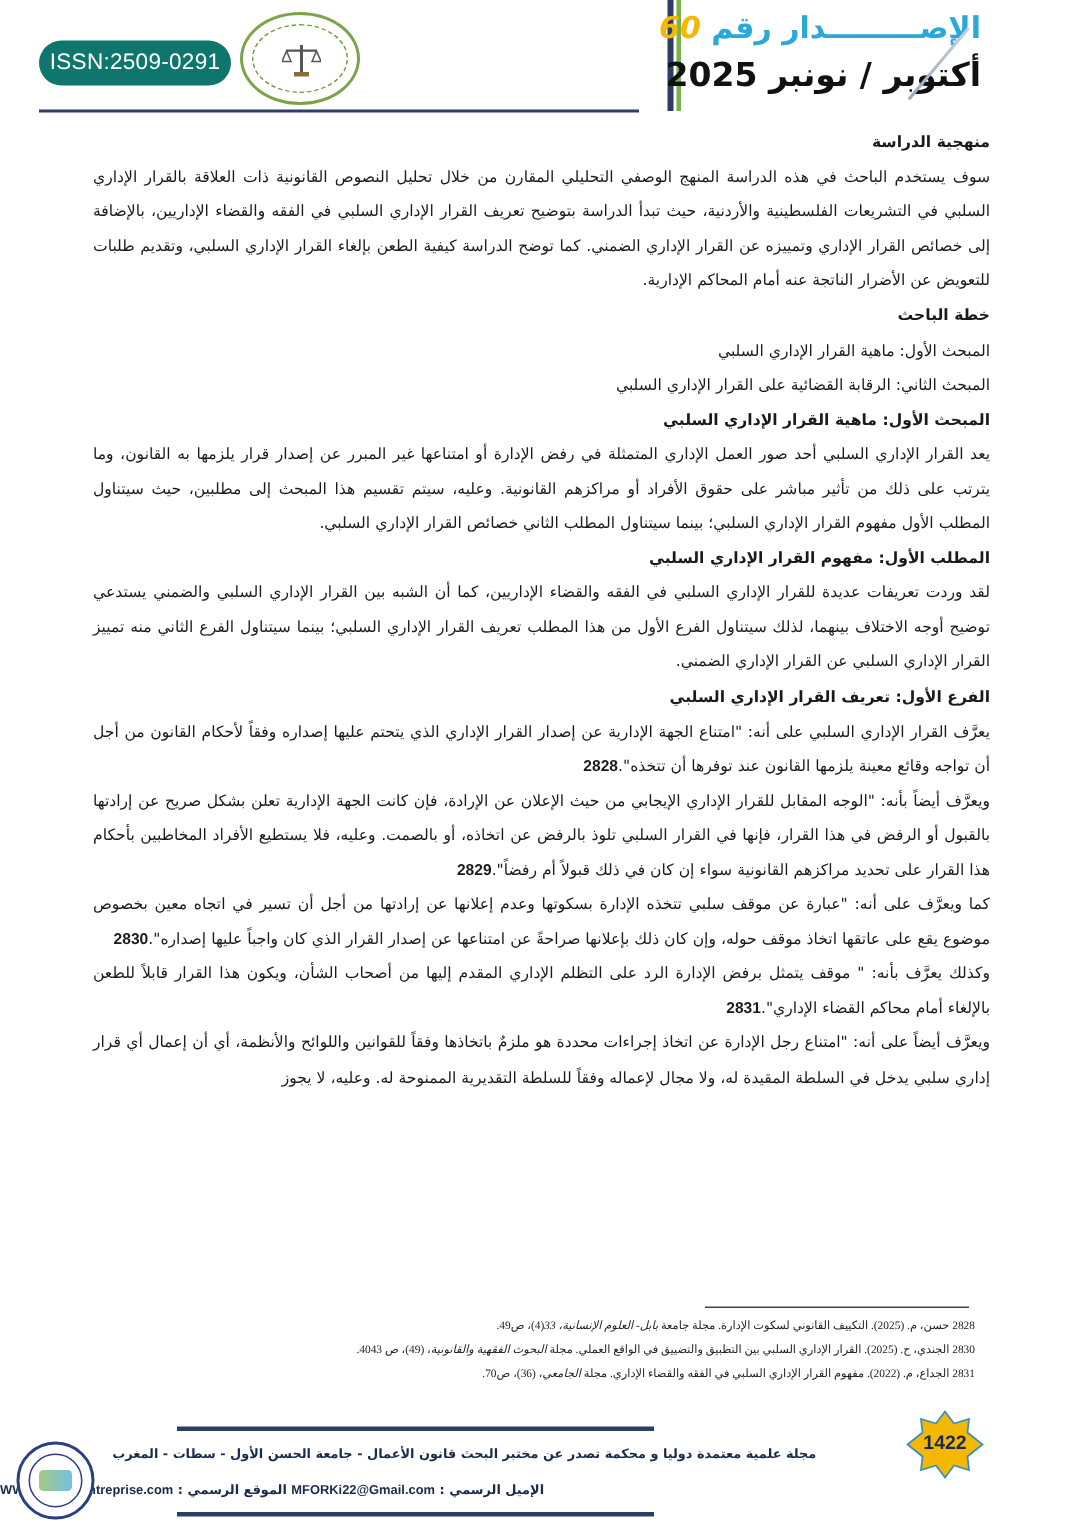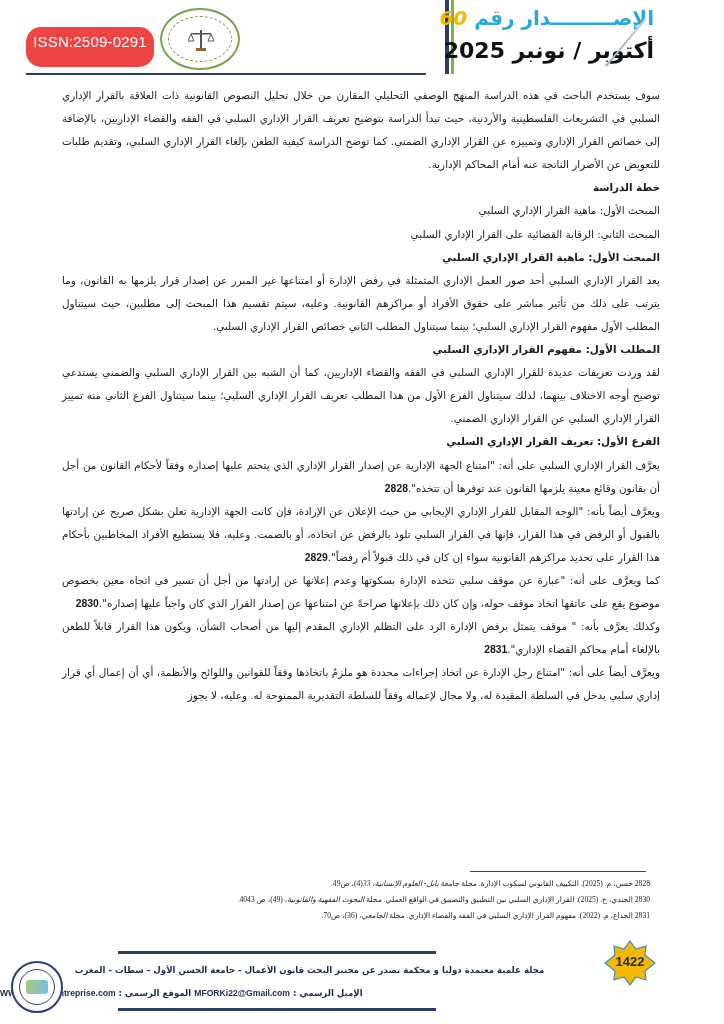--- a/index.html
+++ b/index.html
@@ -1,21 +1,21 @@
 <!DOCTYPE html>
 <html><head>
 <meta charset="utf-8">
 <style>
   * { box-sizing: border-box; margin: 0; padding: 0; }
   html, body { width: 724px; height: 1024px; background: #ffffff; overflow: hidden; }
   body { position: relative; font-family: "DejaVu Sans", sans-serif; color: #1a1a1a; }
 
   
   .header { position: absolute; left: 0; top: 0; width: 724px; height: 78px; }
-  .issn-pill { position: absolute; left: 26px; top: 27px; width: 128px; height: 40px; background: #ef4444; border-radius: 15px; color: #fff; font-family: "Liberation Sans", sans-serif; font-size: 15px; line-height: 30px; text-align: center; letter-spacing: 0.2px; }
+  .issn-pill { position: absolute; left: 26px; top: 27px; width: 128px; height: 30px; background: #0f766e; border-radius: 15px; color: #fff; font-family: "Liberation Sans", sans-serif; font-size: 15px; line-height: 30px; text-align: center; letter-spacing: 0.2px; }
   .lab-seal { position: absolute; left: 160px; top: 8px; width: 80px; height: 62px; border-radius: 50%; border: 2px solid #7aa34a; background: #fff; }
   .lab-seal .ring { position: absolute; left: 6px; top: 6px; right: 6px; bottom: 6px; border-radius: 50%; border: 1px dashed #6d9a3a; }
   .lab-seal .scale { position: absolute; left: 26px; top: 18px; width: 26px; height: 24px; }
   .journal-logo { position: absolute; left: 258px; top: 5px; width: 178px; height: 62px; }
   .journal-title { position: absolute; right: 52px; top: 2px; font-size: 8px; color: #2a4f7c; font-weight: bold; direction: rtl; white-space: nowrap; }
   .journal-sub { position: absolute; right: 54px; top: 15px; width: 112px; height: 6px; background: #3b4f7a; }
   .uni-name { position: absolute; right: 62px; top: 25px; font-size: 6px; color: #333; direction: rtl; }
   .site-small { position: absolute; left: 2px; top: 52px; font-size: 5px; color: #3b7a2a; font-weight: bold; }
   .book-shape { position: absolute; right: 0px; top: 2px; width: 56px; height: 60px; }
   .small-seal { position: absolute; left: 2px; top: 22px; width: 28px; height: 26px; border-radius: 50%; border: 1px solid #6d9a3a; }
@@ -79,30 +79,31 @@
 
   <div class="issue-line">
     <span class="issue-word">الإصـــــــــدار رقم</span>
     <span class="issue-num">60</span>
   </div>
   <div class="date-line">أكتوبر / نونبر 2025</div>
   <div class="diag"></div>
 </div>
 
 <div class="content">
+  <p class="heading">منهجية الدراسة</p>
   <p>سوف يستخدم الباحث في هذه الدراسة المنهج الوصفي التحليلي المقارن من خلال تحليل النصوص القانونية ذات العلاقة بالقرار الإداري السلبي في التشريعات الفلسطينية والأردنية، حيث تبدأ الدراسة بتوضيح تعريف القرار الإداري السلبي في الفقه والقضاء الإداريين، بالإضافة إلى خصائص القرار الإداري وتمييزه عن القرار الإداري الضمني. كما توضح الدراسة كيفية الطعن بإلغاء القرار الإداري السلبي، وتقديم طلبات للتعويض عن الأضرار الناتجة عنه أمام المحاكم الإدارية.</p>
-  <p class="heading">خطة الدراسة</p>
+  <p class="heading">خطة الباحث</p>
   <p>المبحث الأول: ماهية القرار الإداري السلبي</p>
   <p>المبحث الثاني: الرقابة القضائية على القرار الإداري السلبي</p>
   <p class="heading">المبحث الأول: ماهية القرار الإداري السلبي</p>
   <p>يعد القرار الإداري السلبي أحد صور العمل الإداري المتمثلة في رفض الإدارة أو امتناعها غير المبرر عن إصدار قرار يلزمها به القانون، وما يترتب على ذلك من تأثير مباشر على حقوق الأفراد أو مراكزهم القانونية. وعليه، سيتم تقسيم هذا المبحث إلى مطلبين، حيث سيتناول المطلب الأول مفهوم القرار الإداري السلبي؛ بينما سيتناول المطلب الثاني خصائص القرار الإداري السلبي.</p>
   <p class="heading">المطلب الأول: مفهوم القرار الإداري السلبي</p>
   <p>لقد وردت تعريفات عديدة للقرار الإداري السلبي في الفقه والقضاء الإداريين، كما أن الشبه بين القرار الإداري السلبي والضمني يستدعي توضيح أوجه الاختلاف بينهما، لذلك سيتناول الفرع الأول من هذا المطلب تعريف القرار الإداري السلبي؛ بينما سيتناول الفرع الثاني منه تمييز القرار الإداري السلبي عن القرار الإداري الضمني.</p>
   <p class="heading">الفرع الأول: تعريف القرار الإداري السلبي</p>
-  <p><span>يعرَّف القرار الإداري السلبي على أنه: "امتناع الجهة الإدارية عن إصدار القرار الإداري الذي يتحتم عليها إصداره وفقاً لأحكام القانون من أجل أن بقانون وقائع معينة يلزمها القانون عند توفرها أن تتخذه".</span><span class="ref">2828</span></p>
+  <p><span>يعرَّف القرار الإداري السلبي على أنه: "امتناع الجهة الإدارية عن إصدار القرار الإداري الذي يتحتم عليها إصداره وفقاً لأحكام القانون من أجل أن تواجه وقائع معينة يلزمها القانون عند توفرها أن تتخذه".</span><span class="ref">2828</span></p>
   <p><span>ويعرَّف أيضاً بأنه: "الوجه المقابل للقرار الإداري الإيجابي من حيث الإعلان عن الإرادة، فإن كانت الجهة الإدارية تعلن بشكل صريح عن إرادتها بالقبول أو الرفض في هذا القرار، فإنها في القرار السلبي تلوذ بالرفض عن اتخاذه، أو بالصمت. وعليه، فلا يستطيع الأفراد المخاطبين بأحكام هذا القرار على تحديد مراكزهم القانونية سواء إن كان في ذلك قبولاً أم رفضاً".</span><span class="ref">2829</span></p>
   <p><span>كما ويعرَّف على أنه: "عبارة عن موقف سلبي تتخذه الإدارة بسكوتها وعدم إعلانها عن إرادتها من أجل أن تسير في اتجاه معين بخصوص موضوع يقع على عاتقها اتخاذ موقف حوله، وإن كان ذلك بإعلانها صراحةً عن امتناعها عن إصدار القرار الذي كان واجباً عليها إصداره".</span><span class="ref">2830</span></p>
   <p><span>وكذلك يعرَّف بأنه: " موقف يتمثل برفض الإدارة الرد على التظلم الإداري المقدم إليها من أصحاب الشأن، ويكون هذا القرار قابلاً للطعن بالإلغاء أمام محاكم القضاء الإداري".</span><span class="ref">2831</span></p>
   <p><span>ويعرَّف أيضاً على أنه: "امتناع رجل الإدارة عن اتخاذ إجراءات محددة هو ملزمٌ باتخاذها وفقاً للقوانين واللوائح والأنظمة، أي أن إعمال أي قرار إداري سلبي يدخل في السلطة المقيدة له، ولا مجال لإعماله وفقاً للسلطة التقديرية الممنوحة له. وعليه، لا يجوز</span></p>
 </div>
 
 <div class="fn-rule"></div>
 <div class="footnotes">
   <div class="fn"><span>2828</span> <span>حسن، م. (2025). التكييف القانوني لسكوت الإدارة. مجلة جامعة </span><i>بابل- العلوم الإنسانية، 33</i><span>(4)، ص49.</span></div>
   <div class="fn"><span>2830</span> <span>الجندي، ح. (2025). القرار الإداري السلبي بين التطبيق والتضييق في الواقع العملي. مجلة </span><i>البحوث الفقهية والقانونية</i><span>، (49)، ص 4043.</span></div>

